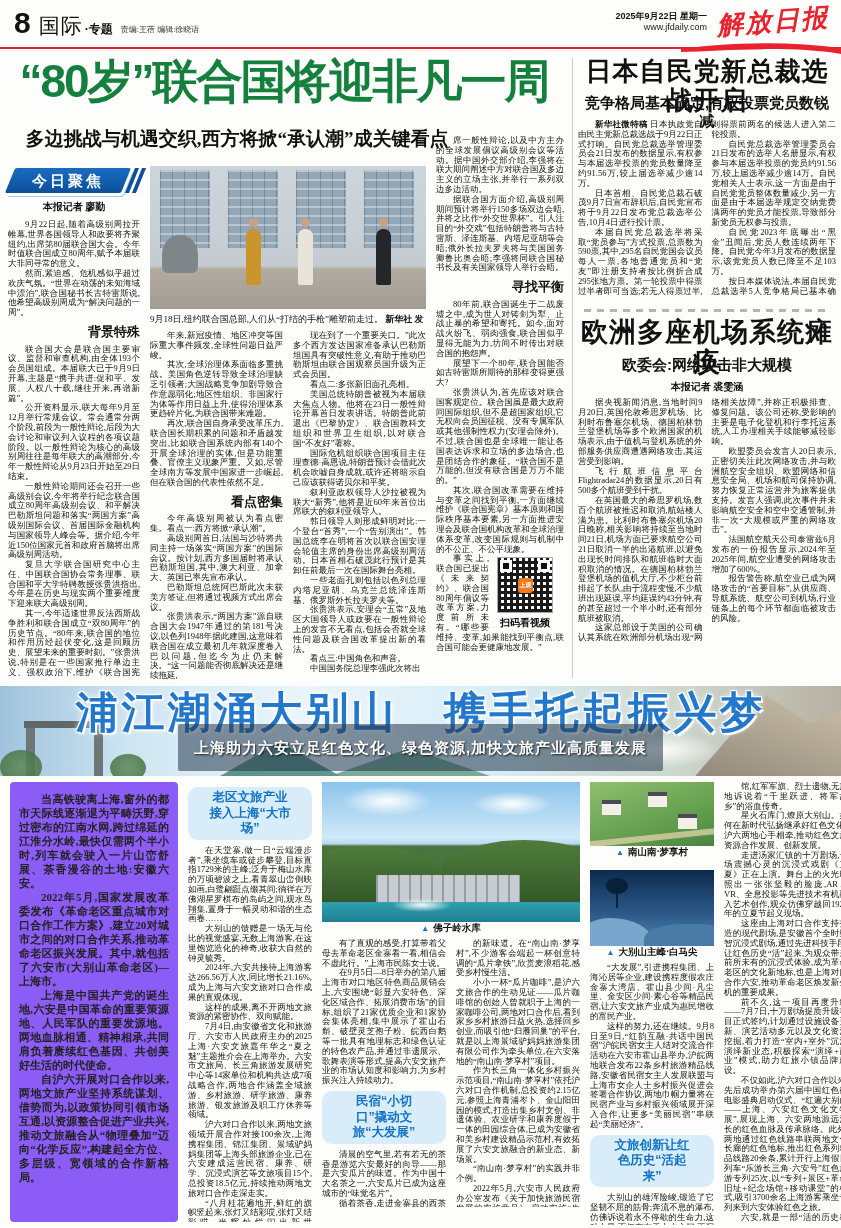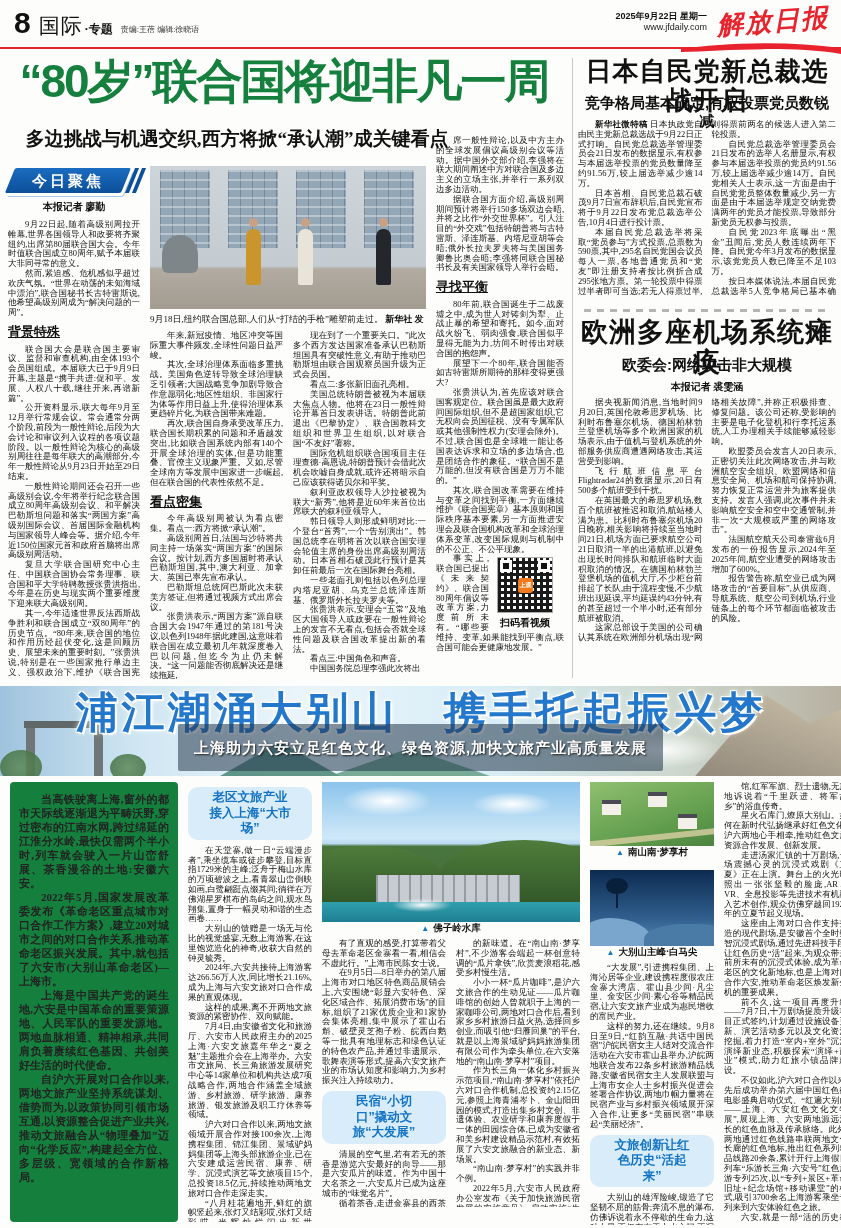--- a/index.html
+++ b/index.html
@@ -16,21 +16,21 @@
   .ph-right{position:absolute;right:0;top:0;display:flex;align-items:center;gap:10px;}
   .datewrap{text-align:right;}
   .dateline{font:700 9px/12px "Liberation Sans",sans-serif;}
   .siteline{font:400 9px/11px "Liberation Sans",sans-serif;color:#222;}
   .masthead{font:700 italic 26px/1 "DejaVu Serif",serif;color:#e8232d;transform:rotate(-4deg);letter-spacing:2px;}
   .red-rule{position:absolute;left:0;right:0;top:47px;height:2px;background:#e8232d;}
   .swoosh{position:absolute;right:0;top:40px;}
   
   .bodytext{font-size:8.5px;line-height:9.8px;text-align:justify;overflow:hidden;}
   .bodytext p.para{margin:0;text-indent:2em;}
-  .subhead{font:700 13px/1.2 "Liberation Sans",sans-serif;text-align:left;margin:6px 0 5px;text-indent:0;text-decoration:underline;}
+  .subhead{font:700 13px/1.2 "Liberation Sans",sans-serif;text-align:right;margin:6px 0 5px;text-indent:0;}
   .bluehead{font:700 12.5px/1.25 "Liberation Sans",sans-serif;color:#1273c4;background:#d9ecf9;
             border-radius:10px;padding:3px 20px;text-align:center;margin:5px 0 6px;text-indent:0;}
   .byline{font:700 10px/14px "Liberation Serif",serif;text-align:center;margin-bottom:6px;}
   
   .un-headline{position:absolute;left:4px;top:56px;width:560px;text-align:center;
                font:900 46px/1.12 "Liberation Sans",sans-serif;letter-spacing:-2px;color:#15803d;}
   .un-sub{position:absolute;left:8px;top:128px;width:458px;text-align:center;
           font:700 19px/1.2 "Liberation Serif",serif;}
   .badge{position:absolute;left:10px;top:168px;width:116px;height:25px;}
   .badge-bg{position:absolute;inset:0;background:linear-gradient(180deg,#1a6cc0,#0c4f9a);
@@ -92,21 +92,21 @@
         background:radial-gradient(closest-side,rgba(255,255,255,.95),rgba(255,255,255,0));}
   .banner-title{position:absolute;left:0;top:5px;width:100%;text-align:center;
       font:900 43px/1 "Liberation Sans",sans-serif;letter-spacing:3px;color:#2478cc;
       text-shadow:-1px -1px 0 #fff,1px -1px 0 #fff,-1px 1px 0 #fff,2px 2px 0 #fff,0 0 6px #fff;}
   .banner-subwrap{position:absolute;left:0;bottom:5px;width:100%;text-align:center;}
   .banner-sub{display:inline-block;background:rgba(35,55,75,.55);color:#fff;
       font:700 15px/1.3 "Liberation Sans",sans-serif;letter-spacing:1px;padding:14px 16px;border-radius:2px;
       text-shadow:1px 1px 2px rgba(0,0,0,.8);}
   
   .low{position:absolute;left:10px;top:782px;width:822px;height:440px;display:flex;gap:10px;}
-  .lc1{width:150px;flex:none;background:#15803d;border-radius:4px;padding:10px 9px;
+  .lc1{width:150px;flex:none;background:#8b5cf6;border-radius:4px;padding:10px 9px;
        font:600 11px/14px "Liberation Serif",serif;color:#222;text-align:justify;overflow:hidden;}
   .lc1 p{margin:0;text-indent:2em;}
   .lcol{width:124px;flex:none;}
   .lgroup{width:258px;flex:none;}
   .twocol{display:flex;gap:10px;height:268px;overflow:hidden;}
   .twocol>div{width:124px;}
   figure{margin:0;}
   .fig-cap{text-align:center;font:700 9.5px/13px "Liberation Serif",serif;}
   .tri{color:#1576c2;font-size:8px;margin-right:4px;}
   .f-dam{position:relative;width:258px;height:140px;overflow:hidden;

